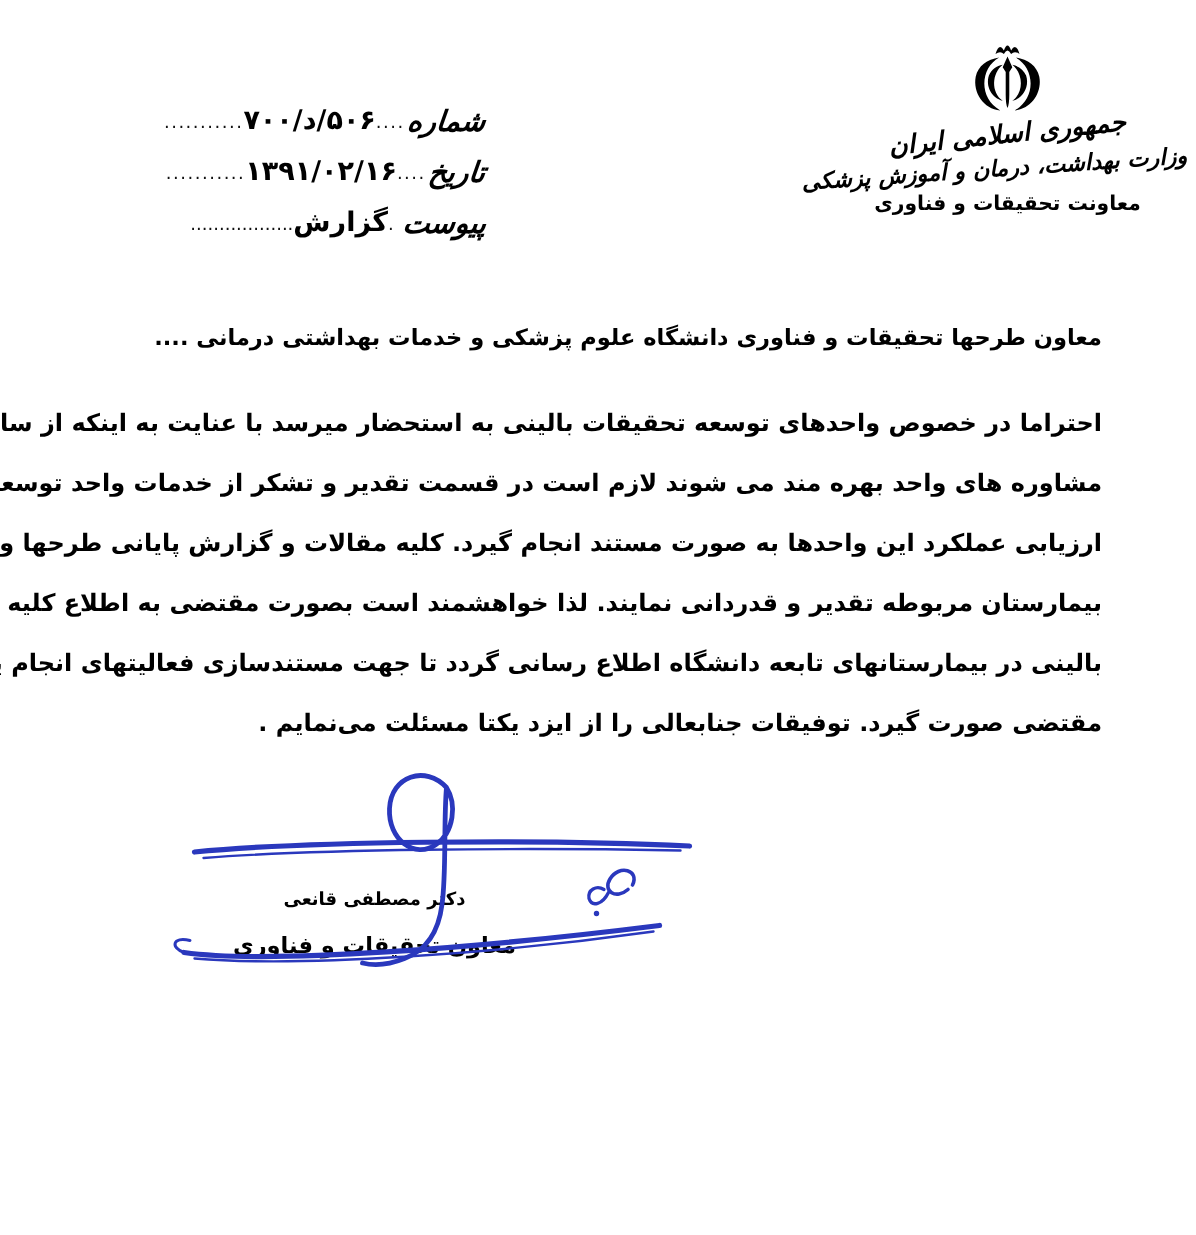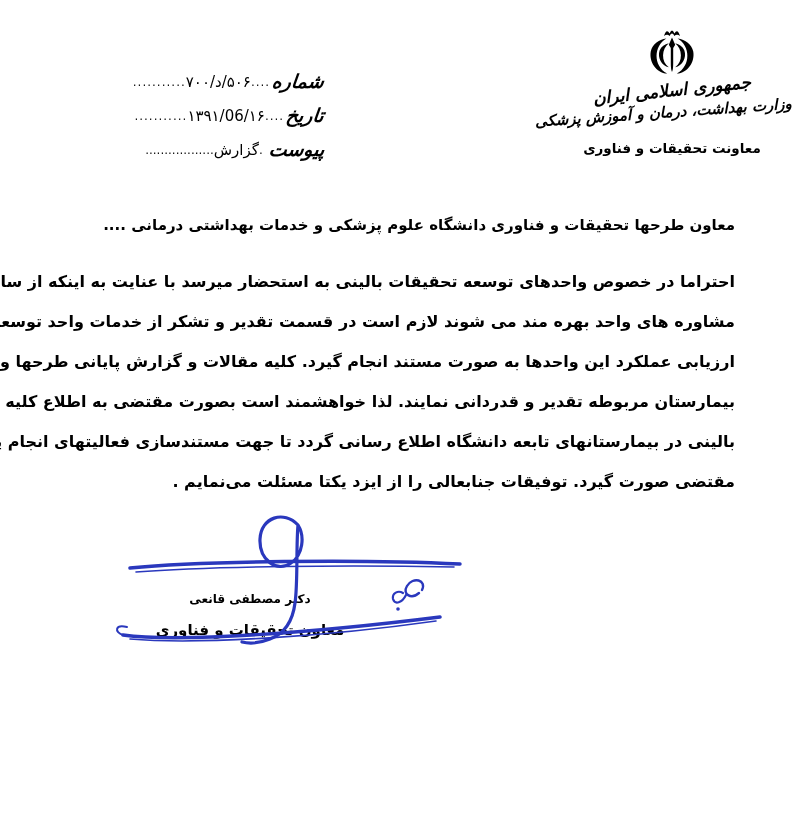--- a/index.html
+++ b/index.html
@@ -43,22 +43,22 @@
     display: inline-block;
     margin-left: 2px;
   }
   .meta-dots {
     font-size: 12px;
     letter-spacing: 1px;
     color: #111;
     vertical-align: 2px;
   }
   .meta-value {
-    font-size: 15px;
-    font-weight: normal;
+    font-size: 18px;
+    font-weight: bold;
     vertical-align: 1px;
   }
   .ltr-override {
     direction: ltr;
     unicode-bidi: bidi-override;
     display: inline-block;
   }
 
   
   .letterhead {
@@ -83,21 +83,21 @@
     font-size: 15px;
     font-weight: bold;
     font-style: italic;
     transform: rotate(-4deg);
     margin-top: 3px;
     white-space: nowrap;
   }
   .dept-line {
     font-size: 13.5px;
     font-weight: bold;
-    margin-top: 19px;
+    margin-top: 7px;
     white-space: nowrap;
   }
 
   
   .addressee {
     position: absolute;
     top: 216px;
     right: 62px;
     left: 62px;
     text-align: right;
@@ -161,21 +161,21 @@
 </head>
 <body>
 
 <div class="page">
 
   <div class="meta-block">
     <div class="meta-row r1">
       <span class="meta-label">شماره</span><span class="meta-dots">....</span><span class="meta-value ltr-override">۷۰۰/د/۵۰۶</span><span class="meta-dots">...........</span>
     </div>
     <div class="meta-row r2">
-      <span class="meta-label">تاریخ</span><span class="meta-dots">....</span><span class="meta-value ltr-override">۱۳۹۱/06/۱۶</span><span class="meta-dots">...........</span>
+      <span class="meta-label">تاریخ</span><span class="meta-dots">....</span><span class="meta-value ltr-override">۱۳۹۱/۰۲/۱۶</span><span class="meta-dots">...........</span>
     </div>
     <div class="meta-row r3">
       <span class="meta-label">پیوست</span><span class="meta-dots"> .</span><span class="meta-value">گزارش</span><span class="meta-dots">..................</span>
     </div>
   </div>
 
   <div class="letterhead">
     <svg class="emblem" width="48" height="52" viewBox="0 0 60 64">
       <g fill="#000000">
 

